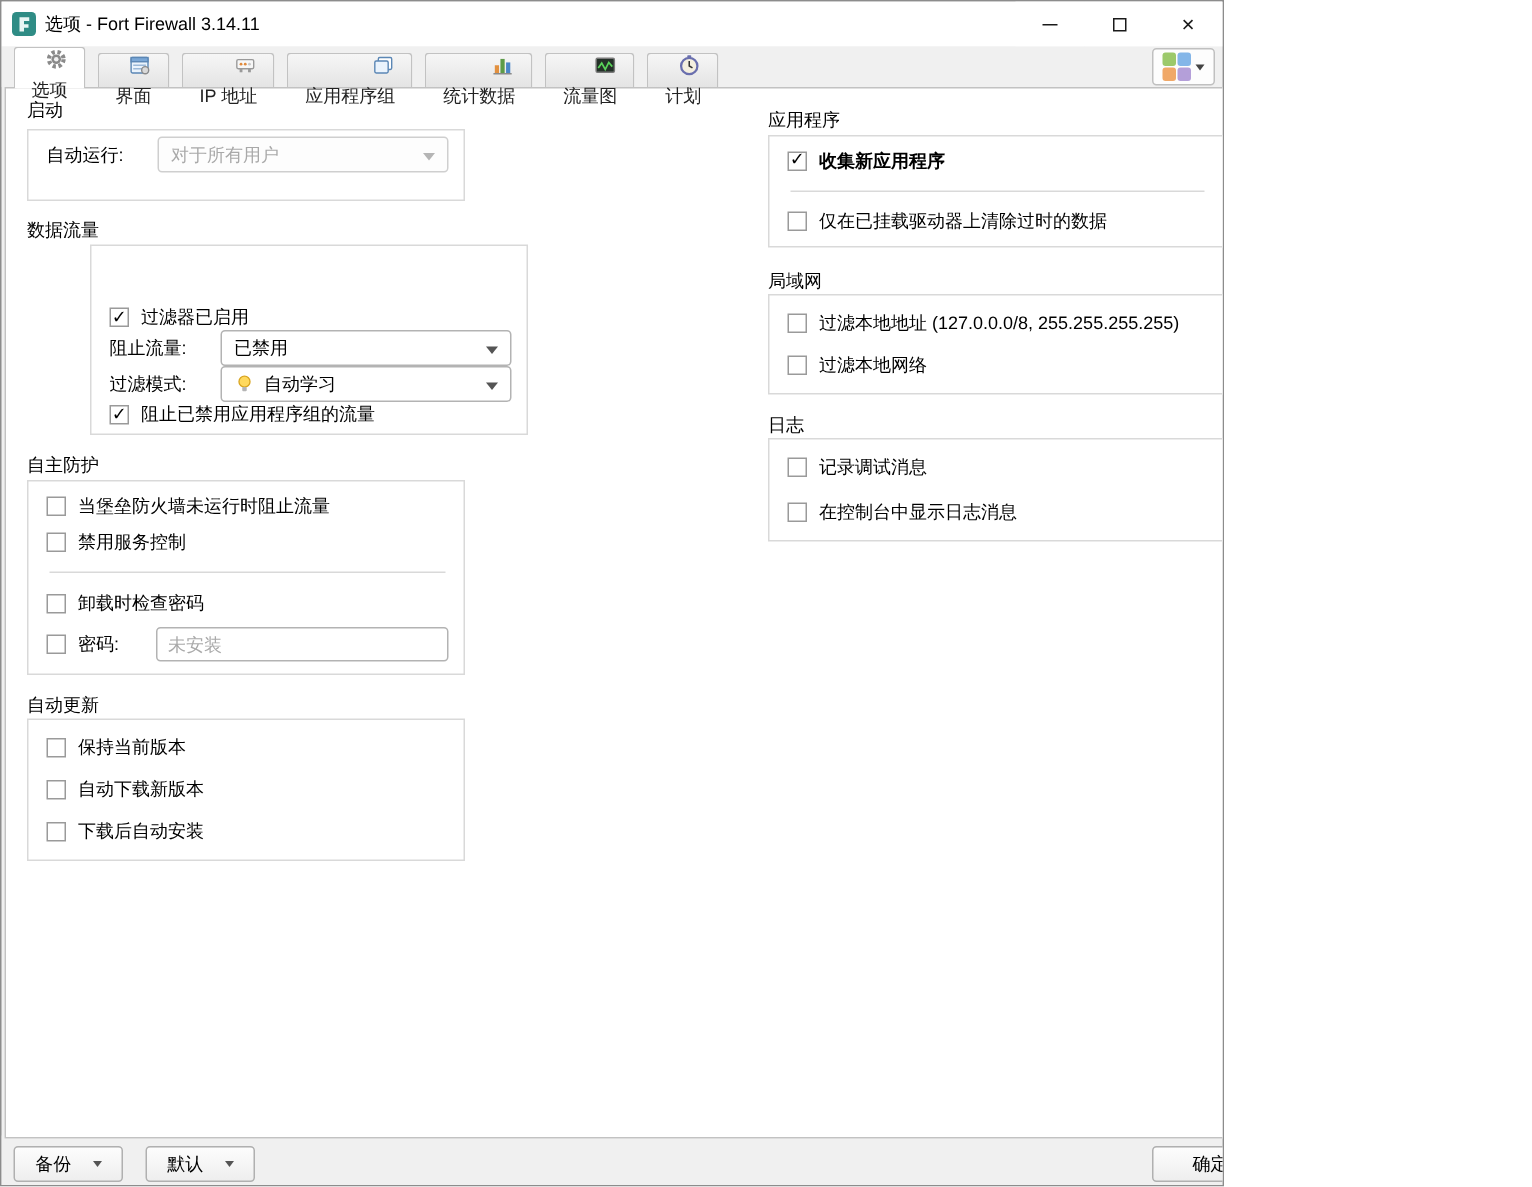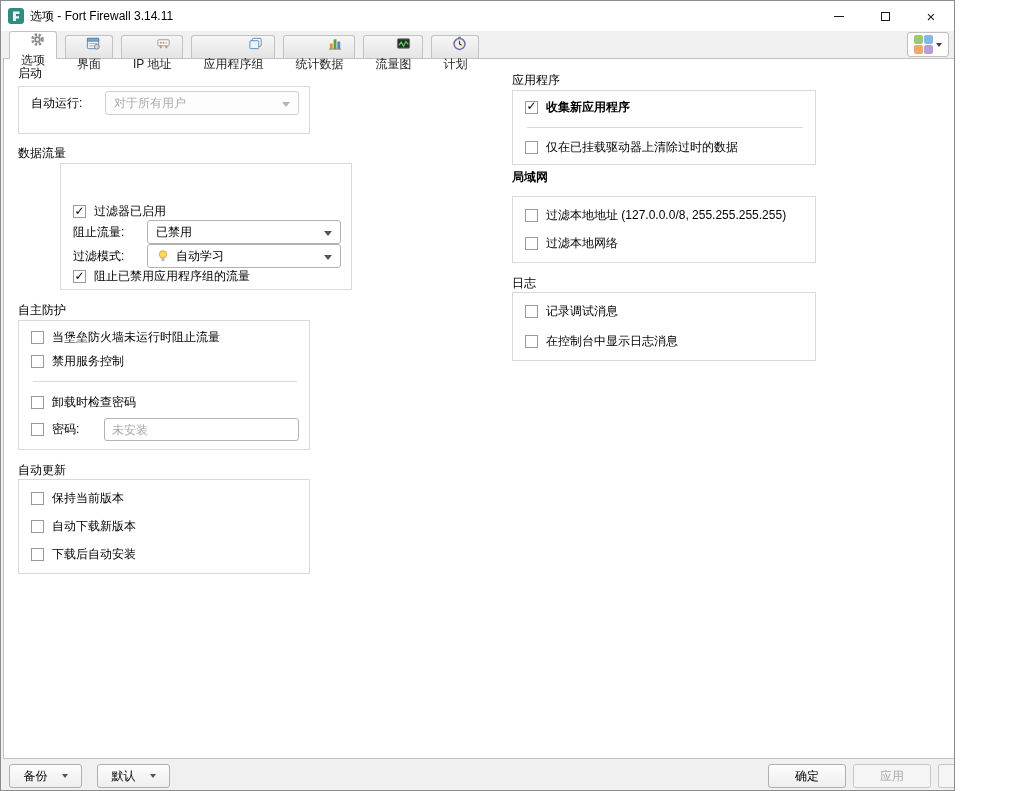--- a/index.html
+++ b/index.html
@@ -1,18 +1,18 @@
 <!DOCTYPE html>
 <html><head>
 <meta charset="utf-8">
 <style>
   * { box-sizing: border-box; margin: 0; padding: 0; }
   html,body { width:1021px; height:791px; }
   body { font-family:"Liberation Sans","DejaVu Sans",sans-serif; font-size:12px; color:#000; }
-  .window { position:relative; width:955px; height:791px; background:#f0f0f0; border:1px solid #8c8c8c; overflow:hidden;padding-left:17px; }
+  .window { position:relative; width:816px; height:791px; background:#f0f0f0; border:1px solid #8c8c8c; overflow:hidden;padding-left:17px; }
 
   
   .titlebar { position:absolute; top:0; left:0; right:0; height:30px; background:#fff; display:flex; align-items:center; }
   .app-icon { width:16px; height:16px; margin:0 6px 0 7px; flex:0 0 auto; }
   .title-text { font-size:12px; color:#000; }
   .win-controls { position:absolute; right:0; top:0; height:30px; display:flex; }
   .win-btn { width:46px; height:30px; display:flex; align-items:center; justify-content:center; background:#fff; }
   .glyph-min { width:10px; height:0; border-top:1px solid #1a1a1a; display:block; }
   .glyph-max { width:9px; height:9px; border:1px solid #1a1a1a; display:block; }
   .glyph-close { font-size:15px; line-height:15px; color:#1a1a1a; }
@@ -241,21 +241,21 @@
         <span class="cb checked"></span>
         <label class="bold">收集新应用程序</label>
       </div>
       <hr class="hsep">
       <div class="row">
         <span class="cb"></span>
         <label>仅在已挂载驱动器上清除过时的数据</label>
       </div>
     </div>
 
-    <div class="sec-title" style="left:508px; top:110px;font-weight:bold;">局域网</div>
+    <div class="sec-title" style="left:508px; top:120px;">局域网</div>
     <div class="group" style="left:508px; top:137px; width:304px; height:67px; justify-content:space-around;">
       <div class="row">
         <span class="cb"></span>
         <label>过滤本地地址 (127.0.0.0/8, 255.255.255.255)</label>
       </div>
       <div class="row">
         <span class="cb"></span>
         <label>过滤本地网络</label>
       </div>
     </div>

